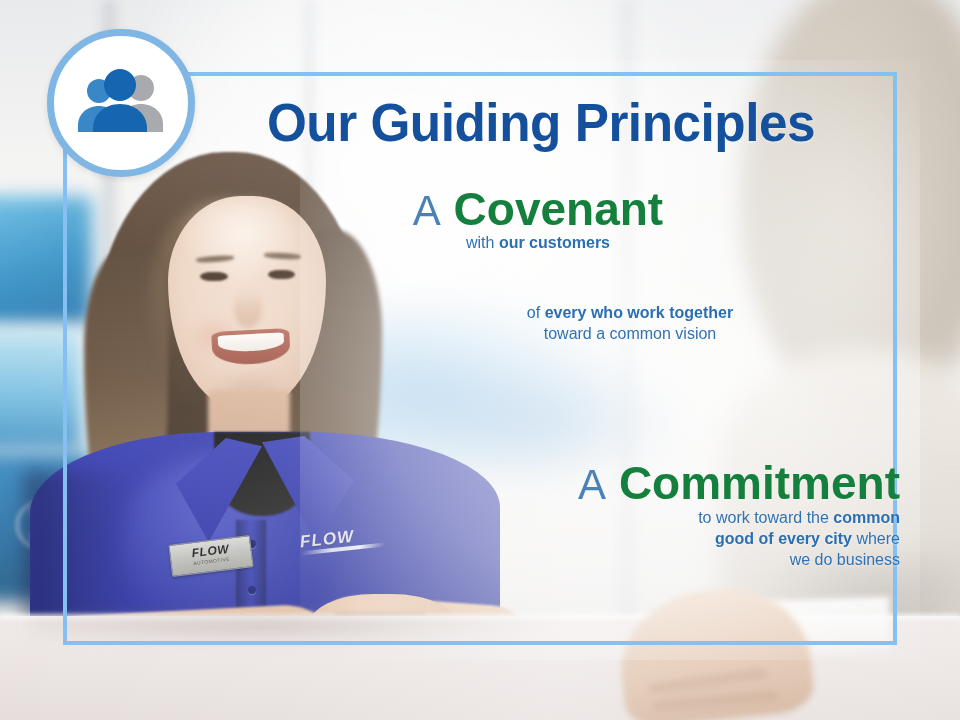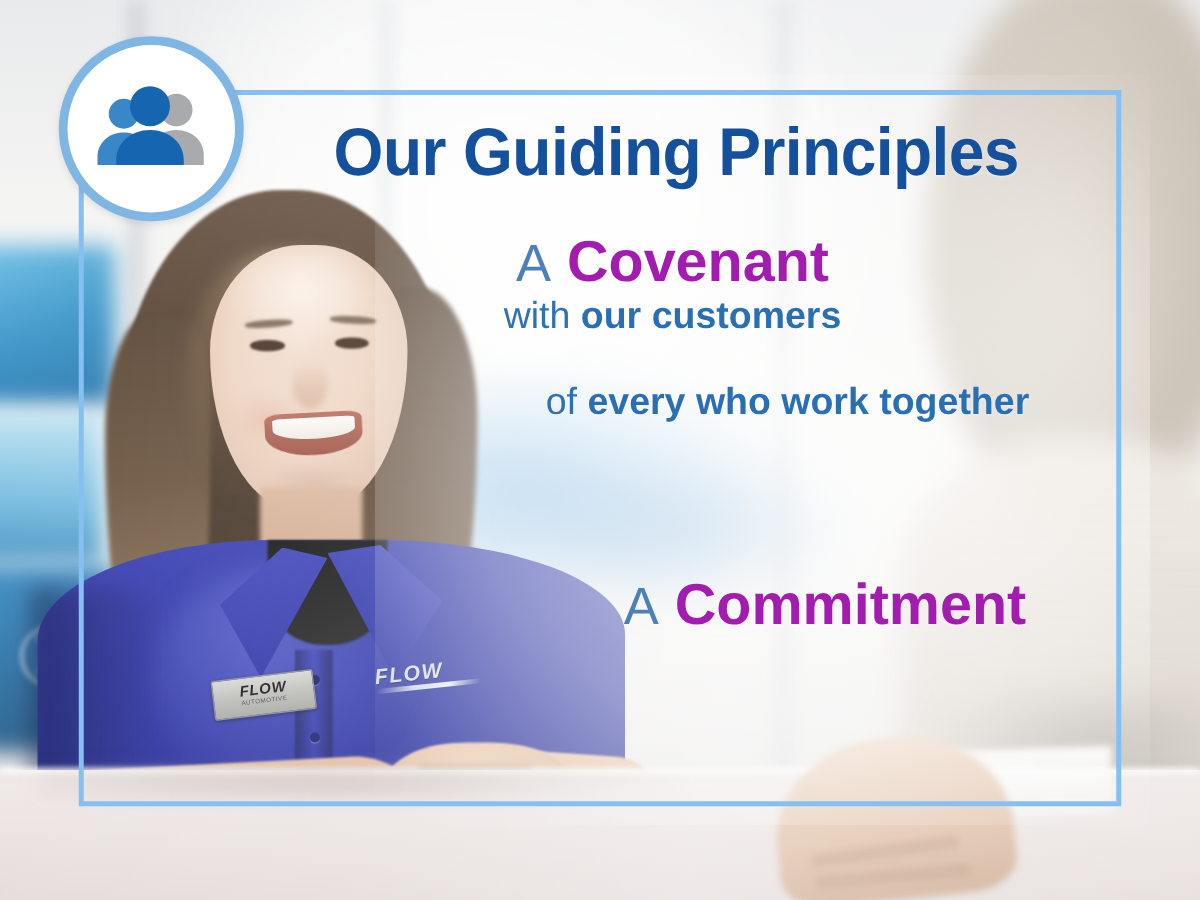--- a/index.html
+++ b/index.html
@@ -405,35 +405,35 @@
     white-space: nowrap;
     text-shadow: 0 1px 2px rgba(255,255,255,0.5);
   }
   .p-title .art {
     font-weight: 400;
     color: #4b81b7;
     font-size: 42px;
   }
   .p-title .word {
     font-weight: 700;
-    color: #a21caf;
+    color: #15803d;
   }
   .p-sub {
-    font-size: 30px;
+    font-size: 16px;
     line-height: 1.30;
     color: #2f72b4;
     font-weight: 400;
     text-shadow: 0 1px 2px rgba(255,255,255,0.5);
   }
   .p-sub b { font-weight: 700; color: #2b6fb3; }
 
   
   #principle-covenant   { left: 258px; top: 186px; width: 560px; text-align: center; }
   #principle-community  { left: 380px; top: 302px; width: 500px; text-align: center; }
-  #principle-commitment { left: 420px; top: 460px; width: 480px; text-align: center; }
+  #principle-commitment { left: 420px; top: 460px; width: 480px; text-align: right; }
 
   #principle-community .p-sub,
   #principle-commitment .p-sub { line-height: 1.32; }
 </style>
 </head>
 <body>
 
 <div id="stage">
 
   <div class="photo-layer">
@@ -538,23 +538,24 @@
 
   <div class="principle" id="principle-covenant">
     <div class="p-title">
       <span class="art">A</span>
       <span class="word">Covenant</span>
     </div>
     <div class="p-sub"><span>with </span><b>our customers</b></div>
   </div>
 
   <div class="principle" id="principle-community">
-    <div class="p-sub"><span>of </span><b>every who work together</b><br></div>
+    <div class="p-sub"><span>of </span><b>every who work together</b><br><span>toward a common vision</span></div>
   </div>
 
   <div class="principle" id="principle-commitment">
     <div class="p-title">
       <span class="art">A</span>
       <span class="word">Commitment</span>
     </div>
+    <div class="p-sub"><span>to work toward the </span><b>common</b><br><b>good of every city</b><span> where</span><br><span>we do business</span></div>
   </div>
 
 </div>
 
 </body></html>

